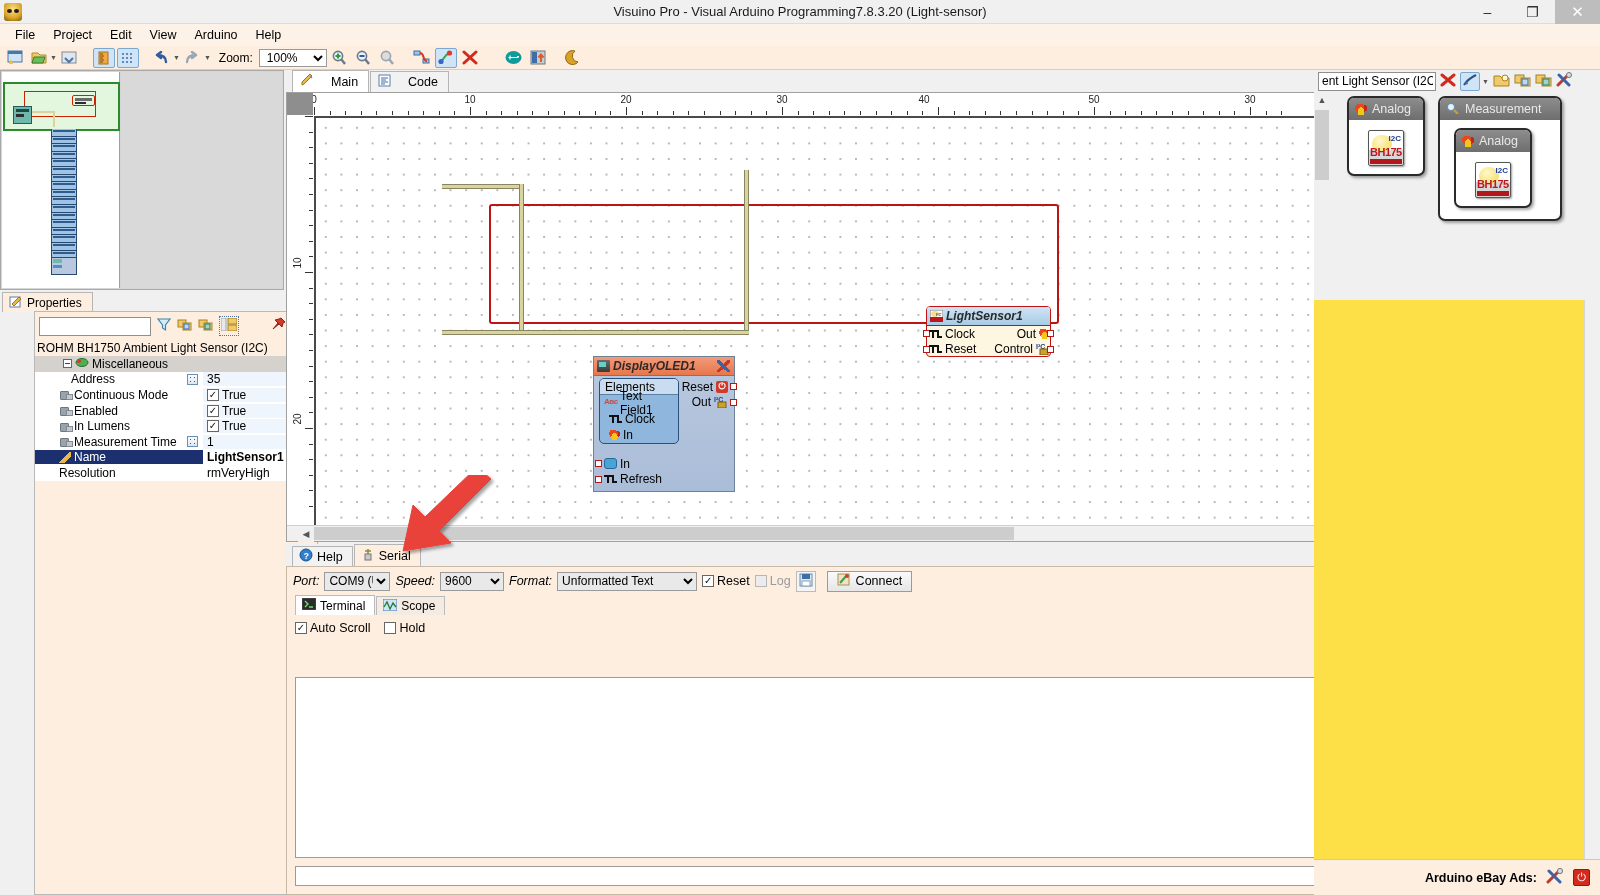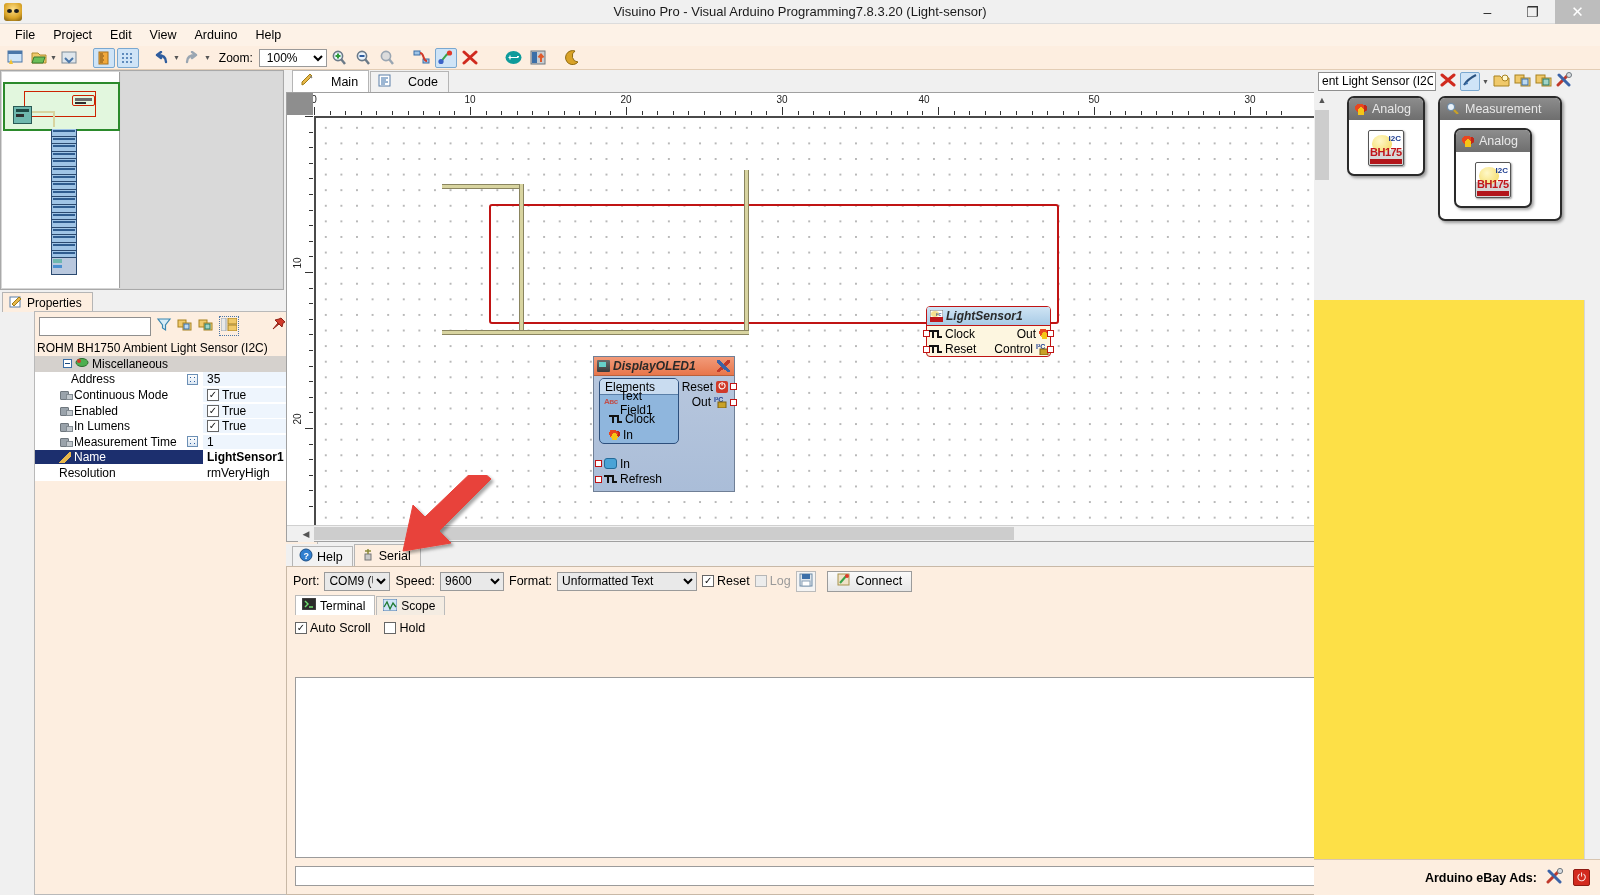--- a/index.html
+++ b/index.html
@@ -226,21 +226,21 @@
   #serial-tabs { height:22px; display:flex; align-items:flex-end; padding-left:6px; background:#f0f0f0; position:relative;}
   .stab { height:20px; padding:0 9px 0 6px; display:flex; align-items:center; gap:4px; font-size:12.5px;
           background:#f2f2f2; border:1px solid #b5b5b5; border-bottom:none; margin-right:1px;}
   .stab.active { background:#fdeee0; height:22px; }
   #serial-power {
     position:absolute; right:8px; top:2px; width:16px;height:16px;background:#d32a1e;border:1px solid #8e1a12;
     border-radius:2px; display:flex;align-items:center;justify-content:center;color:#fff;font-size:10px;
   }
   #serial-body { position:absolute; top:22px; left:0; right:0; bottom:0; background:#fdeee0; border:1px solid #c8b8a6; }
   #serial-row1 { height:28px; display:flex; align-items:center; padding:0 6px; gap:5px; position:relative;}
-  .lbl { font-size:12.5px; }
+  .lbl { font-size:12.5px;font-style:italic; }
   select.sc { height:19px; font-size:12px; font-family:"Liberation Sans",sans-serif;
               border:1px solid #9a9a9a; background:#e9e9e9; }
   .ck-wrap { display:flex; align-items:center; gap:3px; font-size:12.5px; }
   .ck-wrap.dis { color:#9a9a9a; }
   .ck { width:12px;height:12px;border:1px solid #666;background:#fff;display:inline-flex;
         align-items:center;justify-content:center;font-size:10px;line-height:1;color:#111;flex:none;}
   .ck.dis { background:#ececec; border-color:#b6b6b6; }
   .sbtn { height:21px; display:inline-flex; align-items:center; gap:5px; padding:0 9px;
           border:1px solid #9b9b9b; background:linear-gradient(#fafafa,#e6e6e6); font-size:12.5px; }
   #serial-tools { position:absolute; right:8px; top:6px; }

